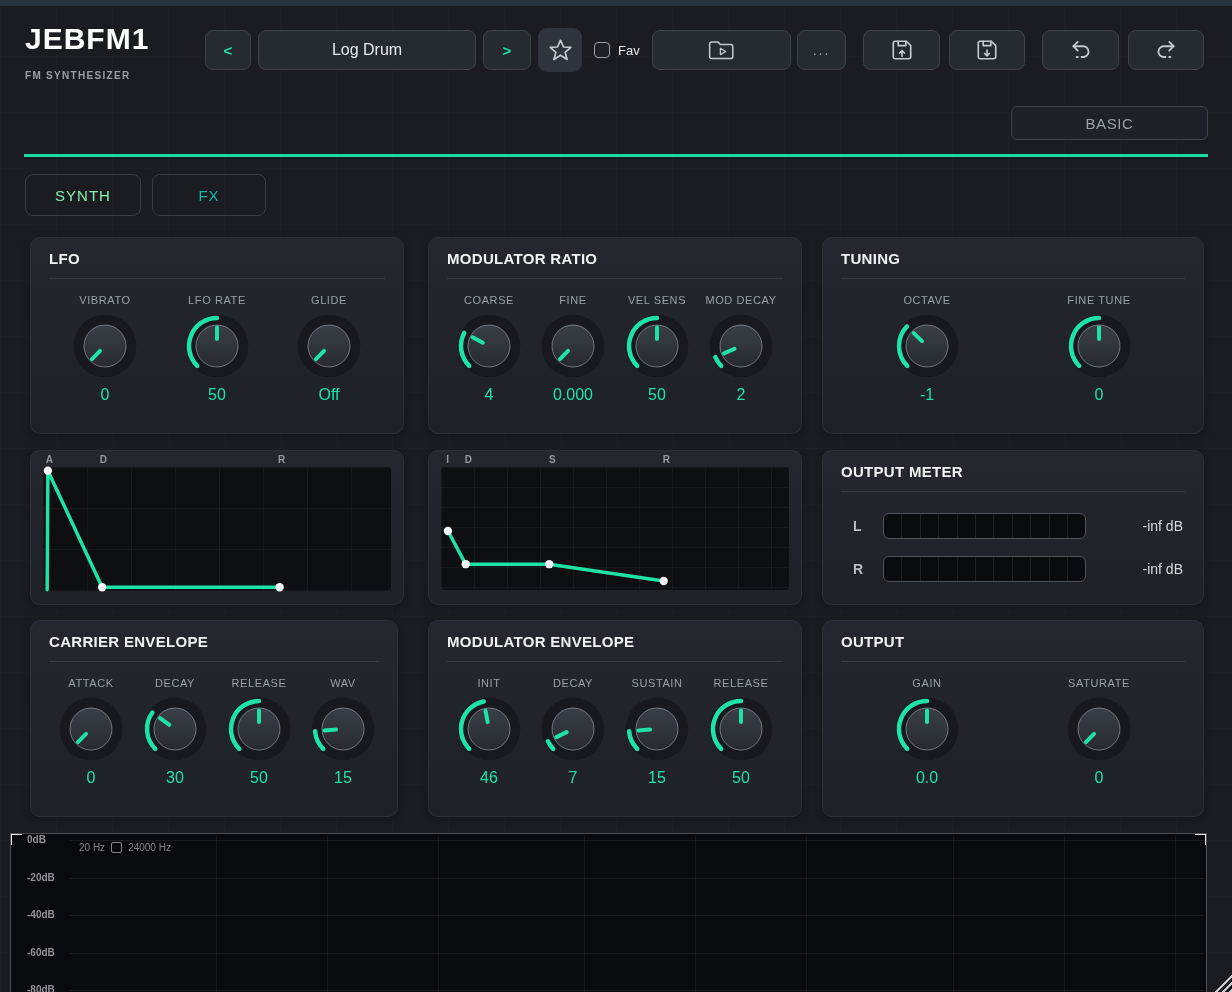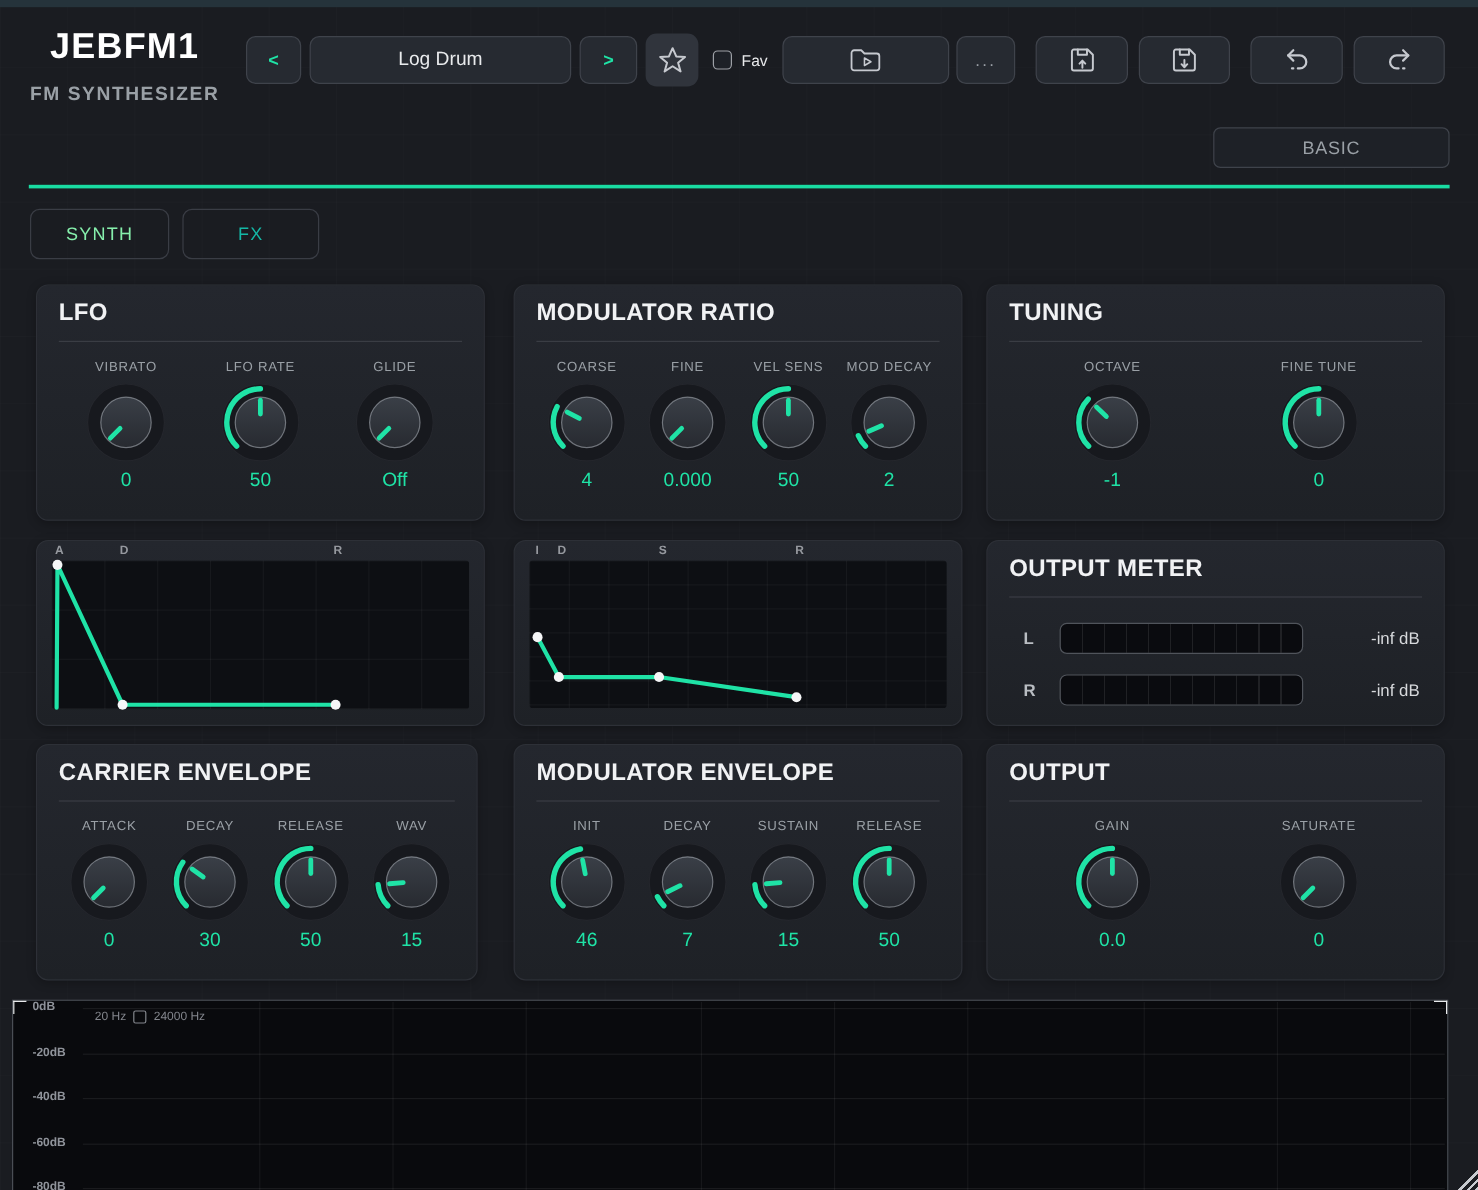--- a/index.html
+++ b/index.html
@@ -7,21 +7,21 @@
        font-family:"Liberation Sans",sans-serif;-webkit-font-smoothing:antialiased;}
   #app::before{content:"";position:absolute;inset:0;pointer-events:none;
        background-image:linear-gradient(rgba(255,255,255,0.013) 1px,transparent 1px),
                         linear-gradient(90deg,rgba(255,255,255,0.013) 1px,transparent 1px);
        background-size:56px 56px;}
   .top-strip{position:absolute;left:0;top:0;width:100%;height:6px;background:#25333b;}
 
   
   .brand{position:absolute;left:25px;top:24px;}
   .brand-title{font-size:30px;font-weight:900;color:#ffffff;letter-spacing:1px;line-height:1;margin:0;text-align:center;}
-  .brand-sub{margin-top:16px;font-size:16px;font-weight:bold;color:#9aa0a6;letter-spacing:1.3px;}
+  .brand-sub{margin-top:16px;font-size:10px;font-weight:bold;color:#9aa0a6;letter-spacing:1.3px;}
   .hb{position:absolute;top:30px;height:40px;box-sizing:border-box;background:#262a31;
       border:1px solid #3f434b;border-radius:8px;display:flex;align-items:center;justify-content:center;
       color:#ccd0d5;cursor:pointer;}
   .hb.teal{color:#1fe3a6;font-size:15px;font-weight:bold;}
   #preset-display{left:258px;width:218px;color:#e8eaec;font-size:16px;text-align:right;}
   #btn-prev{left:205px;width:46px;}
   #btn-next{left:483px;width:48px;}
   #btn-star{left:538px;top:28px;width:44px;height:44px;background:#30343c;border:none;border-radius:9px;}
   #fav-wrap{position:absolute;left:594px;top:30px;height:40px;display:flex;align-items:center;gap:8px;}
   #fav-box{width:16px;height:16px;border:1.5px solid #9da0a6;border-radius:4px;background:#1e2127;box-sizing:border-box;cursor:pointer;}
@@ -39,21 +39,21 @@
 
   
   .tab{position:absolute;top:174px;height:42px;border:1px solid #3a3d45;border-radius:8px;box-sizing:border-box;
       display:flex;align-items:center;justify-content:center;font-size:15px;letter-spacing:1px;cursor:pointer;}
   #tab-synth{left:25px;width:116px;color:#86efac;}
   #tab-fx{left:152px;width:114px;color:#14b8a6;}
 
   
   .panel{position:absolute;background:linear-gradient(180deg,#24272e,#1e2126);border:1px solid #2d3037;
       border-radius:10px;box-sizing:border-box;padding:12px 18px;box-shadow:0 2px 8px rgba(0,0,0,0.25);}
-  .ptitle{margin:0;font-size:20px;font-weight:bold;color:#f1f2f4;letter-spacing:0.3px;}
+  .ptitle{margin:0;font-size:15px;font-weight:bold;color:#f1f2f4;letter-spacing:0.3px;}
   .sep{height:1px;background:#3a3d44;margin-top:11px;}
   .knob-row{display:flex;justify-content:space-around;margin-top:15px;}
   .knob-cell{display:flex;flex-direction:column;align-items:center;min-width:84px;}
   .knob-label{font-size:11px;color:#9aa0a6;letter-spacing:0.6px;margin-bottom:7px;white-space:nowrap;}
   .knob-value{font-size:16px;color:#1fe3a6;margin-top:7px;}
   .knob{width:66px;height:66px;}
 
   
   .graph-panel{padding:12px;}
   .env-graph{position:relative;margin-top:4px;background:#0d0f13;border-radius:3px;

